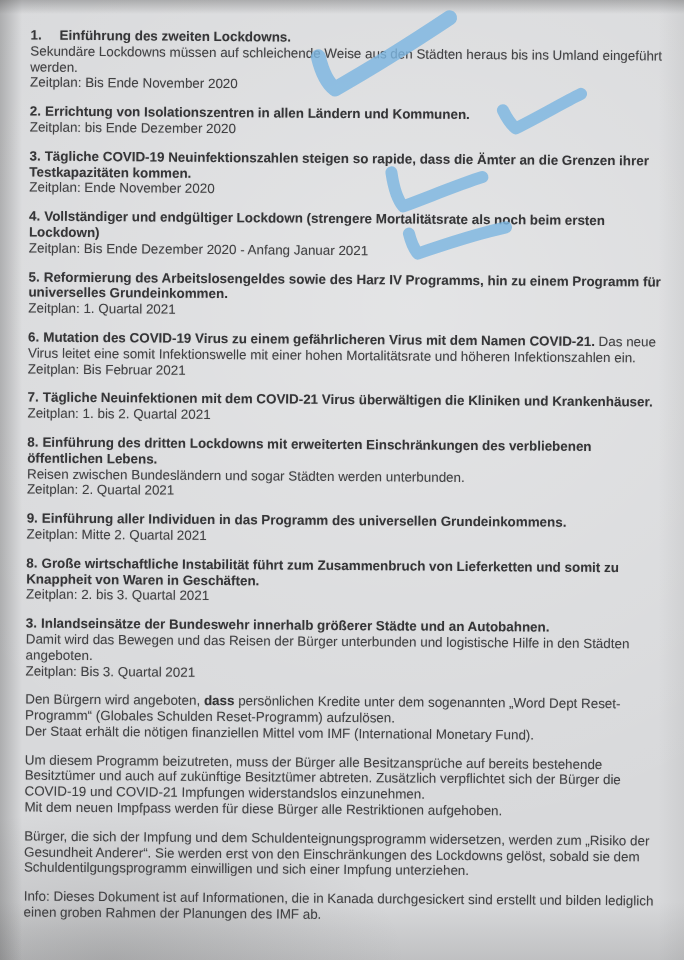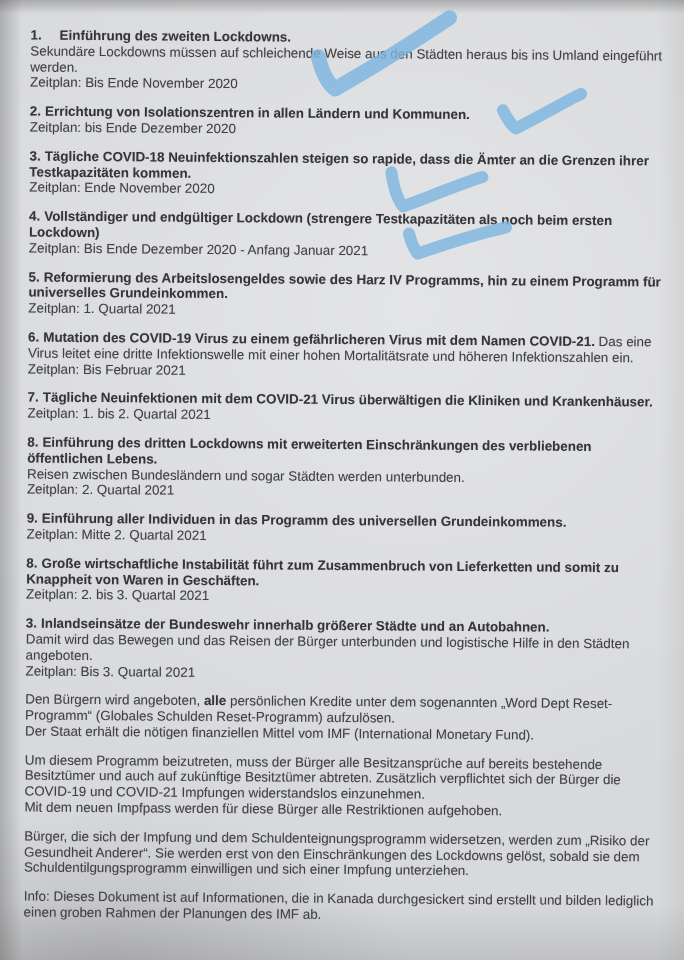--- a/index.html
+++ b/index.html
@@ -58,36 +58,36 @@
           <p>Sekundäre Lockdowns müssen auf schleichende Weise aus den Städten heraus bis ins Umland eingeführt werden.</p>
           <p>Zeitplan: Bis Ende November 2020</p>
         </section>
 
         <section class="item">
           <p><span class="num">2.</span><span class="b">Errichtung von Isolationszentren in allen Ländern und Kommunen.</span></p>
           <p>Zeitplan: bis Ende Dezember 2020</p>
         </section>
 
         <section class="item">
-          <p><span class="num">3.</span><span class="b">Tägliche COVID-18 Neuinfektionszahlen steigen so rapide, dass die Ämter an die Grenzen ihrer Testkapazitäten kommen.</span></p>
+          <p><span class="num">3.</span><span class="b">Tägliche COVID-19 Neuinfektionszahlen steigen so rapide, dass die Ämter an die Grenzen ihrer Testkapazitäten kommen.</span></p>
           <p>Zeitplan: Ende November 2020</p>
         </section>
 
         <section class="item">
-          <p><span class="num">4.</span><span class="b">Vollständiger und endgültiger Lockdown (strengere Testkapazitäten als noch beim ersten Lockdown)</span></p>
+          <p><span class="num">4.</span><span class="b">Vollständiger und endgültiger Lockdown (strengere Mortalitätsrate als noch beim ersten Lockdown)</span></p>
           <p>Zeitplan: Bis Ende Dezember 2020 - Anfang Januar 2021</p>
         </section>
 
         <section class="item">
           <p><span class="num">5.</span><span class="b">Reformierung des Arbeitslosengeldes sowie des Harz IV Programms, hin zu einem Programm für universelles Grundeinkommen.</span></p>
           <p>Zeitplan: 1. Quartal 2021</p>
         </section>
 
         <section class="item">
-          <p><span class="num">6.</span><span class="b">Mutation des COVID-19 Virus zu einem gefährlicheren Virus mit dem Namen COVID-21.</span><span> Das eine Virus leitet eine dritte Infektionswelle mit einer hohen Mortalitätsrate und höheren Infektionszahlen ein.</span></p>
+          <p><span class="num">6.</span><span class="b">Mutation des COVID-19 Virus zu einem gefährlicheren Virus mit dem Namen COVID-21.</span><span> Das neue Virus leitet eine somit Infektionswelle mit einer hohen Mortalitätsrate und höheren Infektionszahlen ein.</span></p>
           <p>Zeitplan: Bis Februar 2021</p>
         </section>
 
         <section class="item">
           <p><span class="num">7.</span><span class="b">Tägliche Neuinfektionen mit dem COVID-21 Virus überwältigen die Kliniken und Krankenhäuser.</span></p>
           <p>Zeitplan: 1. bis 2. Quartal 2021</p>
         </section>
 
         <section class="item">
           <p><span class="num">8.</span><span class="b">Einführung des dritten Lockdowns mit erweiterten Einschränkungen des verbliebenen öffentlichen Lebens.</span></p>
@@ -105,21 +105,21 @@
           <p>Zeitplan: 2. bis 3. Quartal 2021</p>
         </section>
 
         <section class="item">
           <p><span class="num">3.</span><span class="b">Inlandseinsätze der Bundeswehr innerhalb größerer Städte und an Autobahnen.</span></p>
           <p>Damit wird das Bewegen und das Reisen der Bürger unterbunden und logistische Hilfe in den Städten angeboten.</p>
           <p>Zeitplan: Bis 3. Quartal 2021</p>
         </section>
 
         <section class="para">
-          <p><span>Den Bürgern wird angeboten, </span><span class="b">alle</span><span> persönlichen Kredite unter dem sogenannten „Word Dept Reset-Programm“ (Globales Schulden Reset-Programm) aufzulösen.</span></p>
+          <p><span>Den Bürgern wird angeboten, </span><span class="b">dass</span><span> persönlichen Kredite unter dem sogenannten „Word Dept Reset-Programm“ (Globales Schulden Reset-Programm) aufzulösen.</span></p>
           <p>Der Staat erhält die nötigen finanziellen Mittel vom IMF (International Monetary Fund).</p>
         </section>
 
         <section class="para">
           <p>Um diesem Programm beizutreten, muss der Bürger alle Besitzansprüche auf bereits bestehende Besitztümer und auch auf zukünftige Besitztümer abtreten. Zusätzlich verpflichtet sich der Bürger die COVID-19 und COVID-21 Impfungen widerstandslos einzunehmen.</p>
           <p>Mit dem neuen Impfpass werden für diese Bürger alle Restriktionen aufgehoben.</p>
         </section>
 
         <section class="para">
           <p>Bürger, die sich der Impfung und dem Schuldenteignungsprogramm widersetzen, werden zum „Risiko der Gesundheit Anderer“. Sie werden erst von den Einschränkungen des Lockdowns gelöst, sobald sie dem Schuldentilgungsprogramm einwilligen und sich einer Impfung unterziehen.</p>

